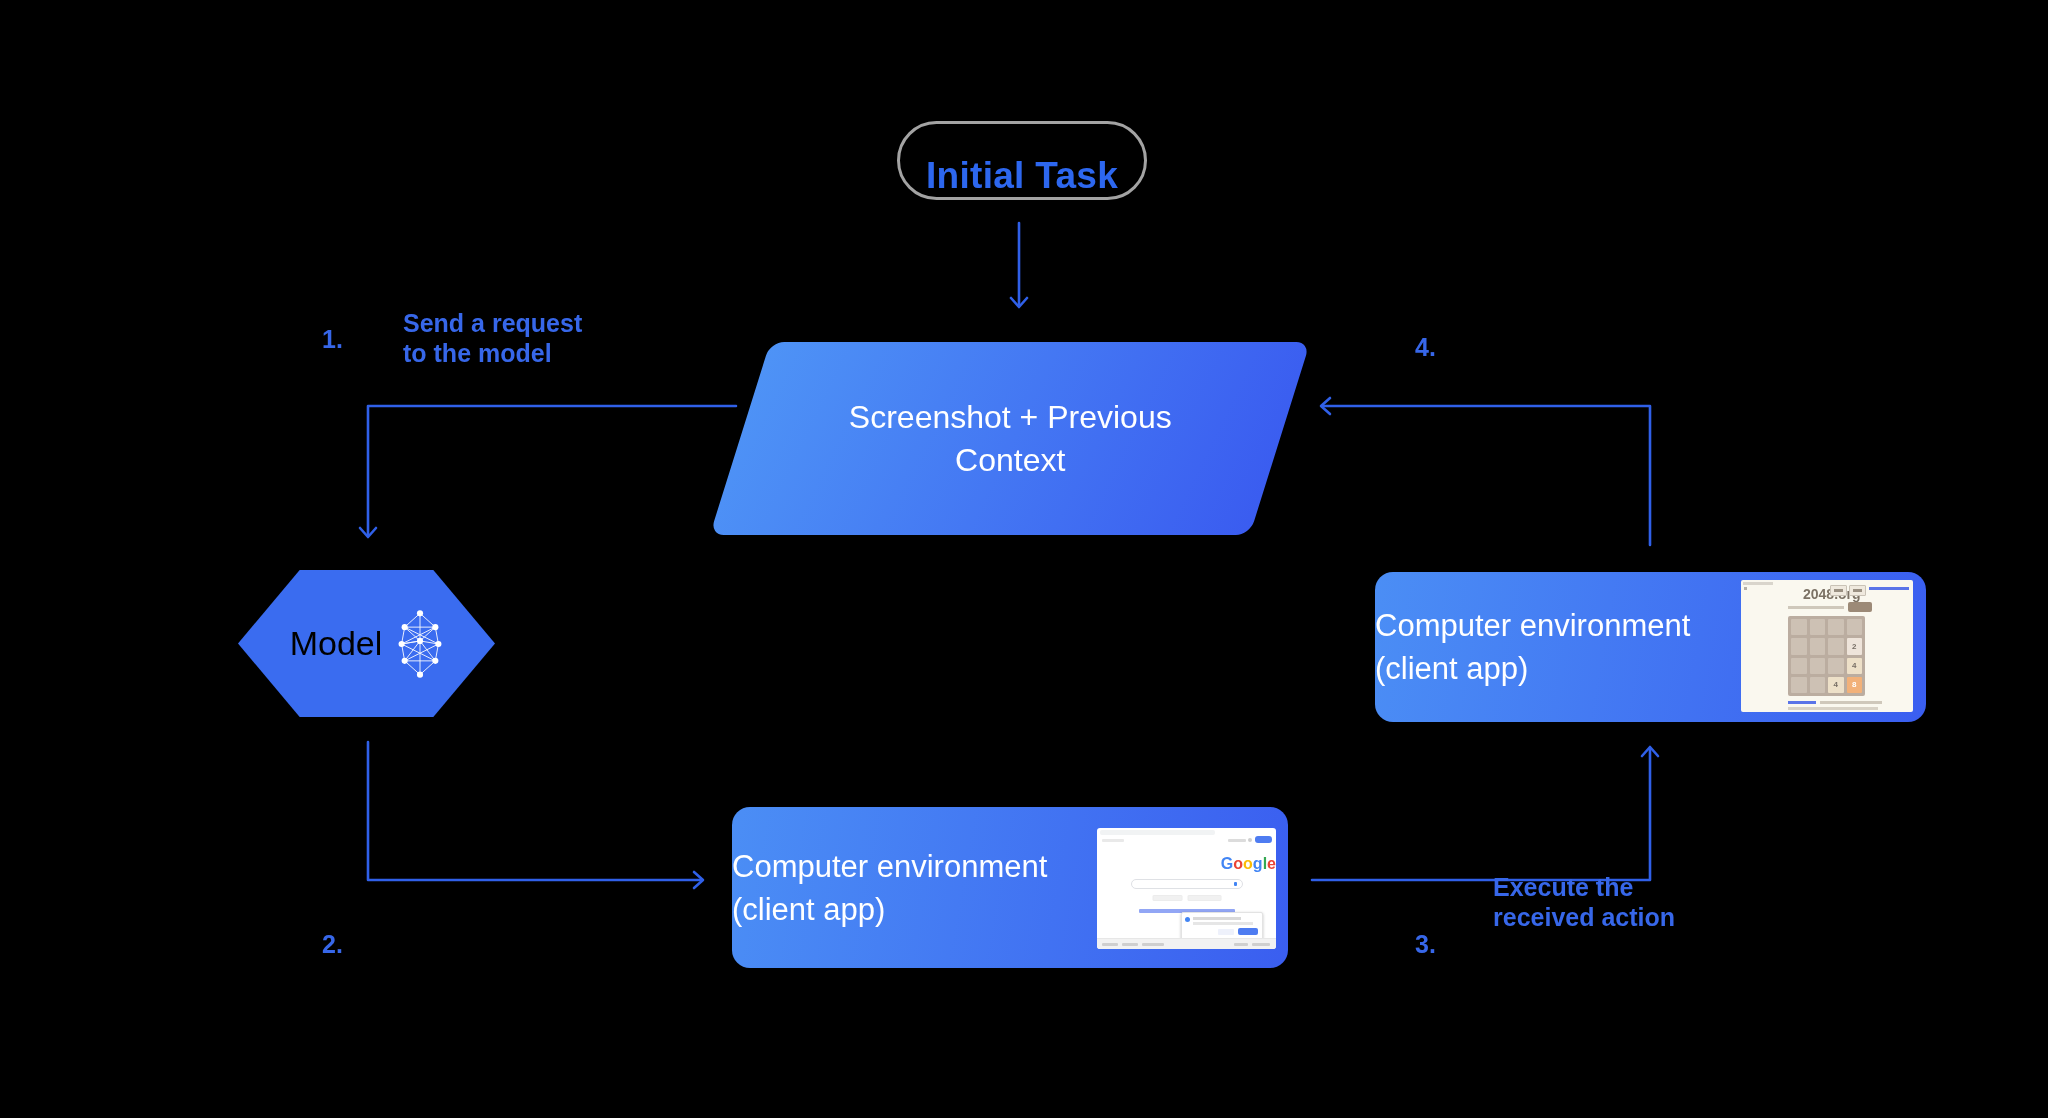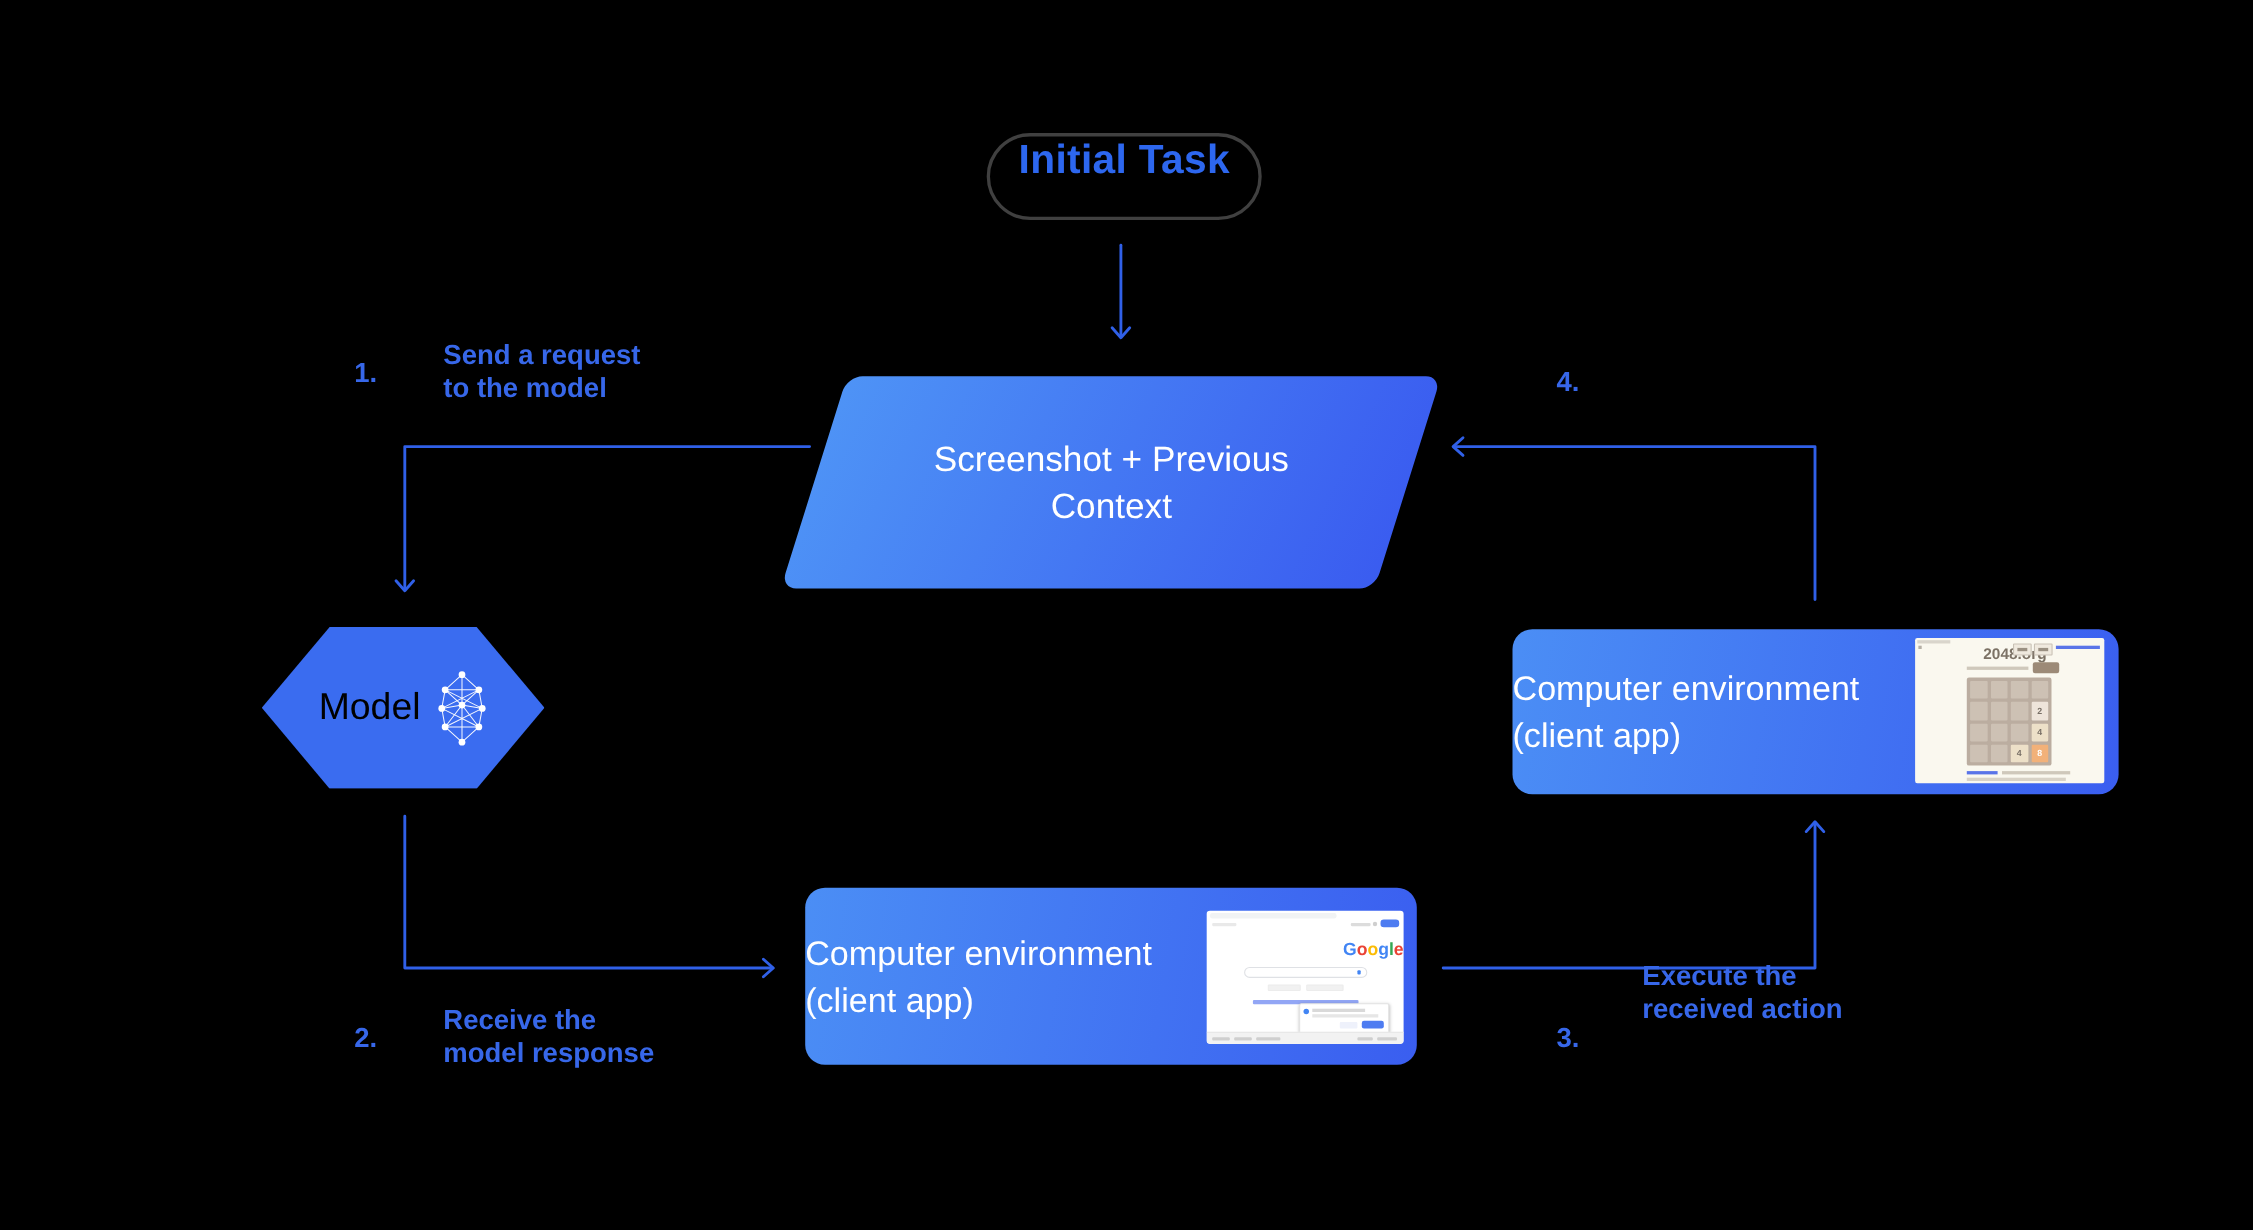--- a/index.html
+++ b/index.html
@@ -8,22 +8,22 @@
     position:relative; width:2048px; height:1118px; background:#000;
     overflow:hidden; font-family:"Liberation Sans", sans-serif;
   }
   
   #connectors { position:absolute; left:0; top:0; width:2048px; height:1118px; }
   #connectors path { stroke:#3060e8; stroke-width:2.6; fill:none;
     stroke-linecap:round; stroke-linejoin:round; }
   
   .pill {
     position:absolute; left:897px; top:121px; width:250px; height:79px;
-    border:3px solid #404040; border-radius:42px;
-    display:flex; align-items:flex-start; justify-content:center;
+    border:3px solid #a3a3a3; border-radius:42px;
+    display:flex; align-items:flex-end; justify-content:center;
     color:#2d67ef; font-size:37px; font-weight:600; letter-spacing:.3px;
   }
   
   .para {
     position:absolute; left:740px; top:342px; width:540px; height:193px;
     transform:skewX(-17.4deg); border-radius:14px;
     background:linear-gradient(100deg,#4e93f6 0%,#3a5cf0 100%);
     display:flex; align-items:center; justify-content:center;
   }
   .para-text {
@@ -291,24 +291,20 @@
     </div>
   </div>
 
   <div class="step-num" style="left:322px;top:325px">1.</div>
   <div class="step-text" style="left:403px;top:308px">
     <div>Send a request</div>
     <div>to the model</div>
   </div>
 
   <div class="step-num" style="left:322px;top:930px">2.</div>
-  <div class="step-text" style="left:403px;top:912px">
-    <div>Receive the</div>
-    <div>model response</div>
-  </div>
 
   <div class="step-num" style="left:1415px;top:930px">3.</div>
   <div class="step-text" style="left:1493px;top:872px">
     <div>Execute the</div>
     <div>received action</div>
   </div>
 
   <div class="step-num" style="left:1415px;top:333px">4.</div>
 
 </div>

